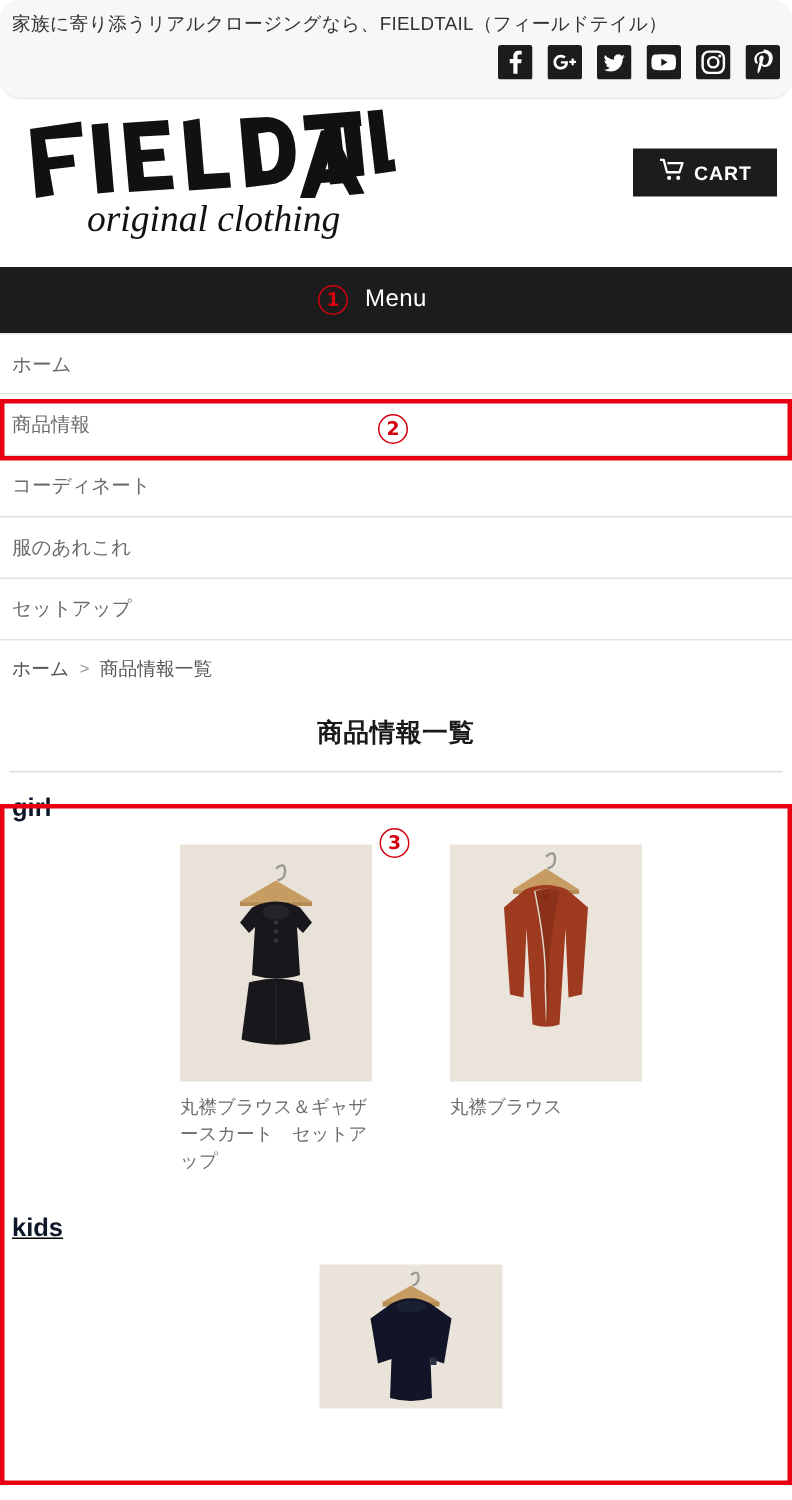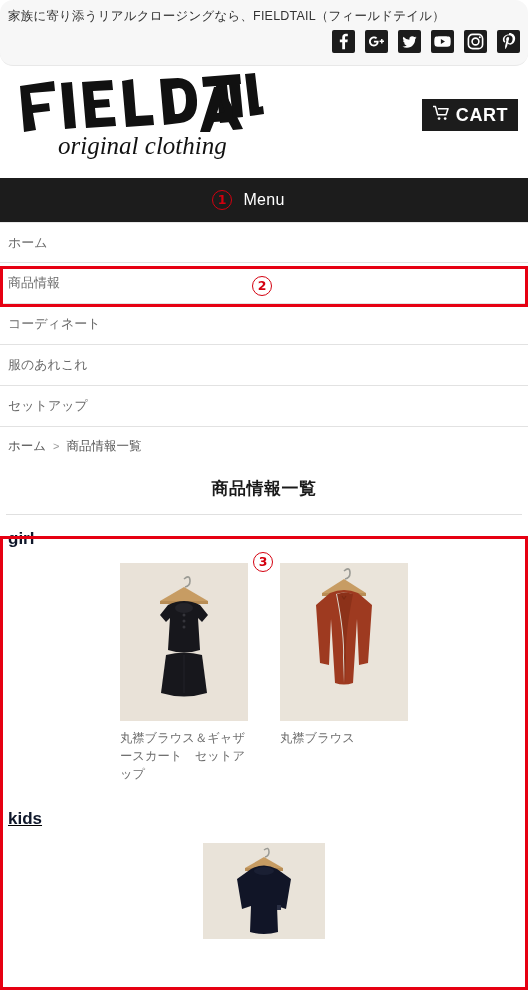--- a/index.html
+++ b/index.html
@@ -55,21 +55,21 @@
   .cartbtn {
     position: absolute;
     right: 10px; top: 33px;
     width: 96px; height: 32px;
     background: #1c1c1c;
     color: #fff;
     display: flex; align-items: center; justify-content: center;
     gap: 6px;
     cursor: pointer;
   }
-  .cartbtn .lbl { font-size: 18px; font-weight: bold; letter-spacing: .6px; }
+  .cartbtn .lbl { font-size: 13px; font-weight: bold; letter-spacing: .6px; }
 
   
   .menubar {
     height: 44px;
     background: #1c1c1c;
     color: #fff;
     display: flex;
     align-items: center;
     justify-content: center;
     gap: 18px;
@@ -124,21 +124,21 @@
     color: #0f172a;
     padding-left: 8px;
     margin-bottom: 14px;
   }
   .grid {
     display: flex;
     justify-content: center;
     gap: 32px;
     padding: 0 8px;
   }
-  .prod { width: 128px; }
+  .prod { width: 128px; margin-left: 20px; }
   .pimg {
     width: 128px; height: 158px;
     overflow: hidden;
     display: block;
     background: #ece6dd;
   }
   .pimg svg { display: block; }
   .pname {
     margin-top: 9px;
     font-size: 12.3px;

